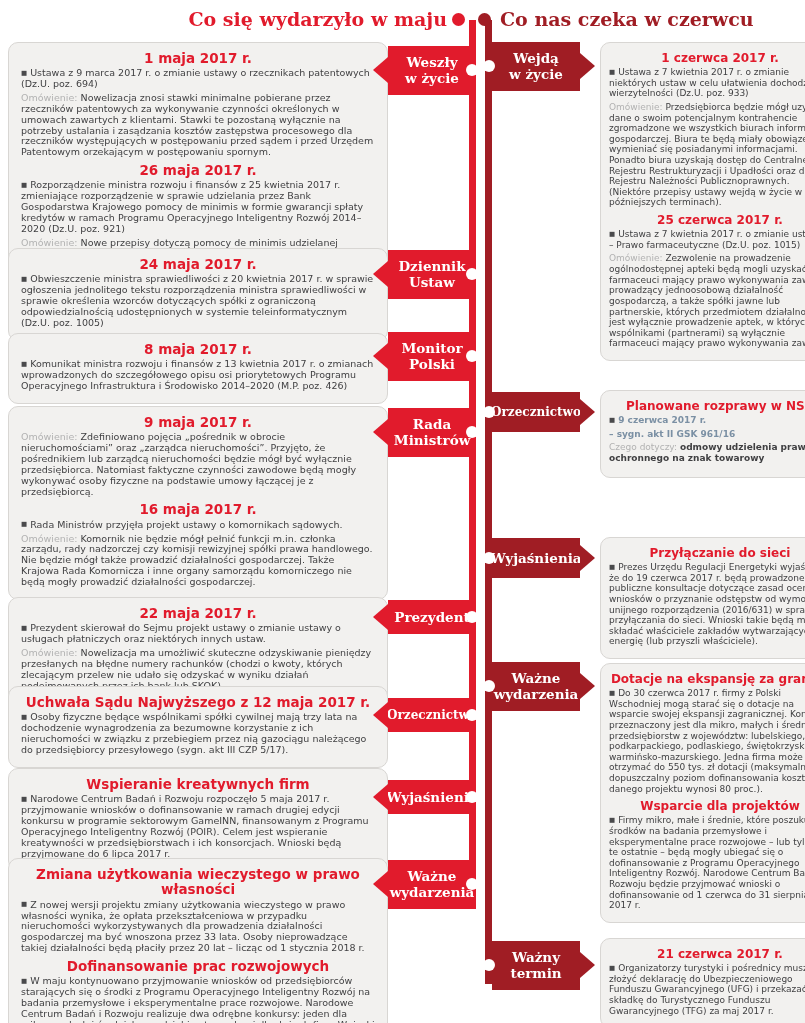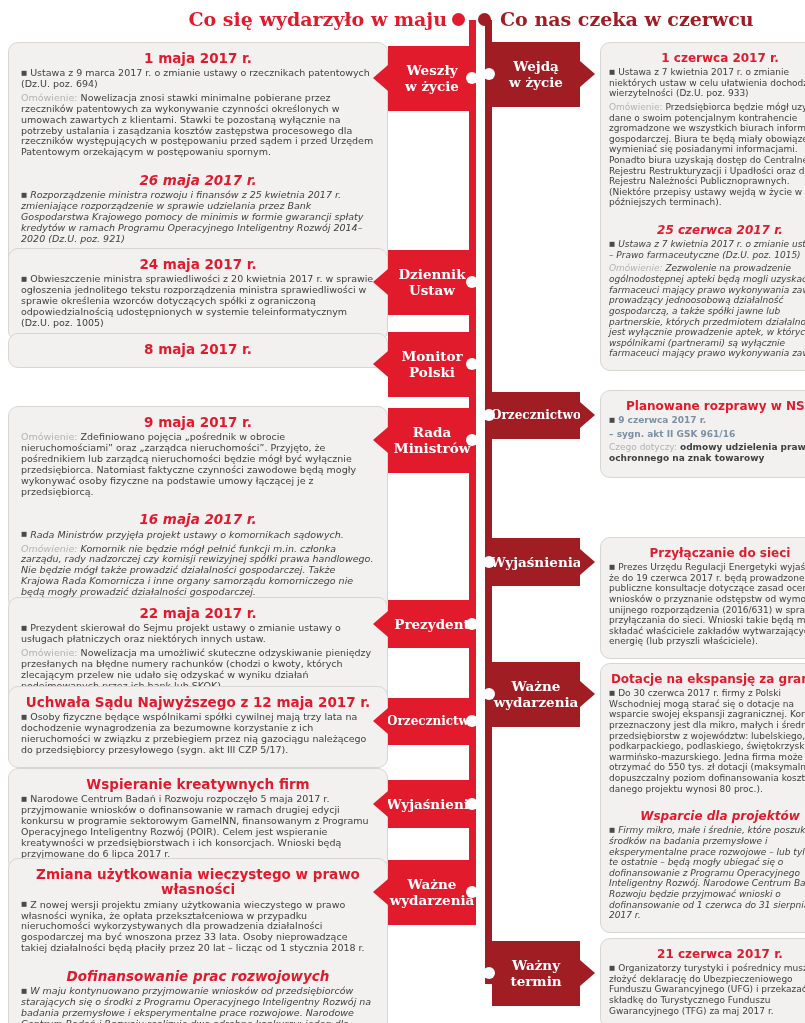--- a/index.html
+++ b/index.html
@@ -31,34 +31,34 @@
 
   
   .box{position:absolute;background:var(--boxbg);border:1px solid var(--boxborder);
        border-radius:10px;color:var(--text);z-index:2;box-sizing:border-box;}
   .box-l{left:8px;width:380px;padding:6px 12px 8px;font-size:9.5px;line-height:1.14;}
   .box-r{left:600px;width:240px;padding:6px 8px 8px;font-size:9px;line-height:1.18;}
   .bh{color:var(--red);font-weight:bold;margin:2px 0 2px;font-family:"DejaVu Sans",sans-serif;text-align:center;}
   .box-l .bh{font-size:13.5px;}
   .box-r .bh{font-size:12px;}
   .box p{margin:0 0 3px;}
-  .entry + .entry{margin-top:15px;font-style:italic;}
+  .entry + .entry{margin-top:5px;}
   .sq{font-size:6.5px;vertical-align:1.5px;margin-right:3px;color:#4a4a4c;}
   .om-label,.cd-label{color:var(--gray);text-align:center;}
   .case{margin:0 0 5px;}
   .case-date,.case-sygn{color:var(--blue);font-weight:bold;margin:0;}
   .cd-text{font-weight:bold;}
 
   
   .badge{position:absolute;color:#fff;font-family:"DejaVu Serif",serif;font-weight:bold;
          font-size:13.5px;text-align:center;display:flex;align-items:center;
          justify-content:center;z-index:3;box-sizing:border-box;}
   .badge-l{left:388px;width:88px;background:var(--red);min-height:34px;}
   .badge-r{left:492px;width:88px;background:var(--dark);min-height:40px;}
-  .badge-label{white-space:pre-line;line-height:1.22;padding:16px 1px;}
+  .badge-label{white-space:pre-line;line-height:1.22;padding:8px 1px;}
   .tip{position:absolute;top:50%;transform:translateY(-50%);width:0;height:0;}
   .badge-l .tip{right:100%;border-top:13px solid transparent;border-bottom:13px solid transparent;
                 border-right:15px solid var(--red);}
   .badge-r .tip{left:100%;border-top:13px solid transparent;border-bottom:13px solid transparent;
                 border-left:15px solid var(--dark);}
   .node{position:absolute;top:50%;transform:translateY(-50%);width:12px;height:12px;
         background:#fff;border-radius:50%;}
   .badge-l .node{right:-2px;}
   .badge-r .node{left:-9px;}
 </style>
@@ -91,20 +91,21 @@
   <div class="box box-l" style="top:248px">
     <div class="entry">
       <div class="bh">24 maja 2017 r.</div>
       <p><span class="sq">■</span><span>Obwieszczenie ministra sprawiedliwości z 20 kwietnia 2017 r. w sprawie ogłoszenia jednolitego tekstu rozporządzenia ministra sprawiedliwości w sprawie określenia wzorców dotyczących spółki z ograniczoną odpowiedzialnością udostępnionych w systemie teleinformatycznym (Dz.U. poz. 1005)</span></p>
     </div>
   </div>
 
   <div class="box box-l" style="top:333px">
     <div class="entry">
       <div class="bh">8 maja 2017 r.</div>
+      <p><span class="sq">■</span><span>Komunikat ministra rozwoju i finansów z 13 kwietnia 2017 r. o zmianach wprowadzonych do szczegółowego opisu osi priorytetowych Programu Operacyjnego Infrastruktura i Środowisko 2014–2020 (M.P. poz. 426)</span></p>
     </div>
   </div>
 
   <div class="box box-l" style="top:406px">
     <div class="entry">
       <div class="bh">9 maja 2017 r.</div>
       <p><span class="om-label">Omówienie:</span> <span>Zdefiniowano pojęcia „pośrednik w obrocie nieruchomościami” oraz „zarządca nieruchomości”. Przyjęto, że pośrednikiem lub zarządcą nieruchomości będzie mógł być wyłącznie przedsiębiorca. Natomiast faktyczne czynności zawodowe będą mogły wykonywać osoby fizyczne na podstawie umowy łączącej je z przedsiębiorcą.</span></p>
     </div>
     <div class="entry">
       <div class="bh">16 maja 2017 r.</div>

